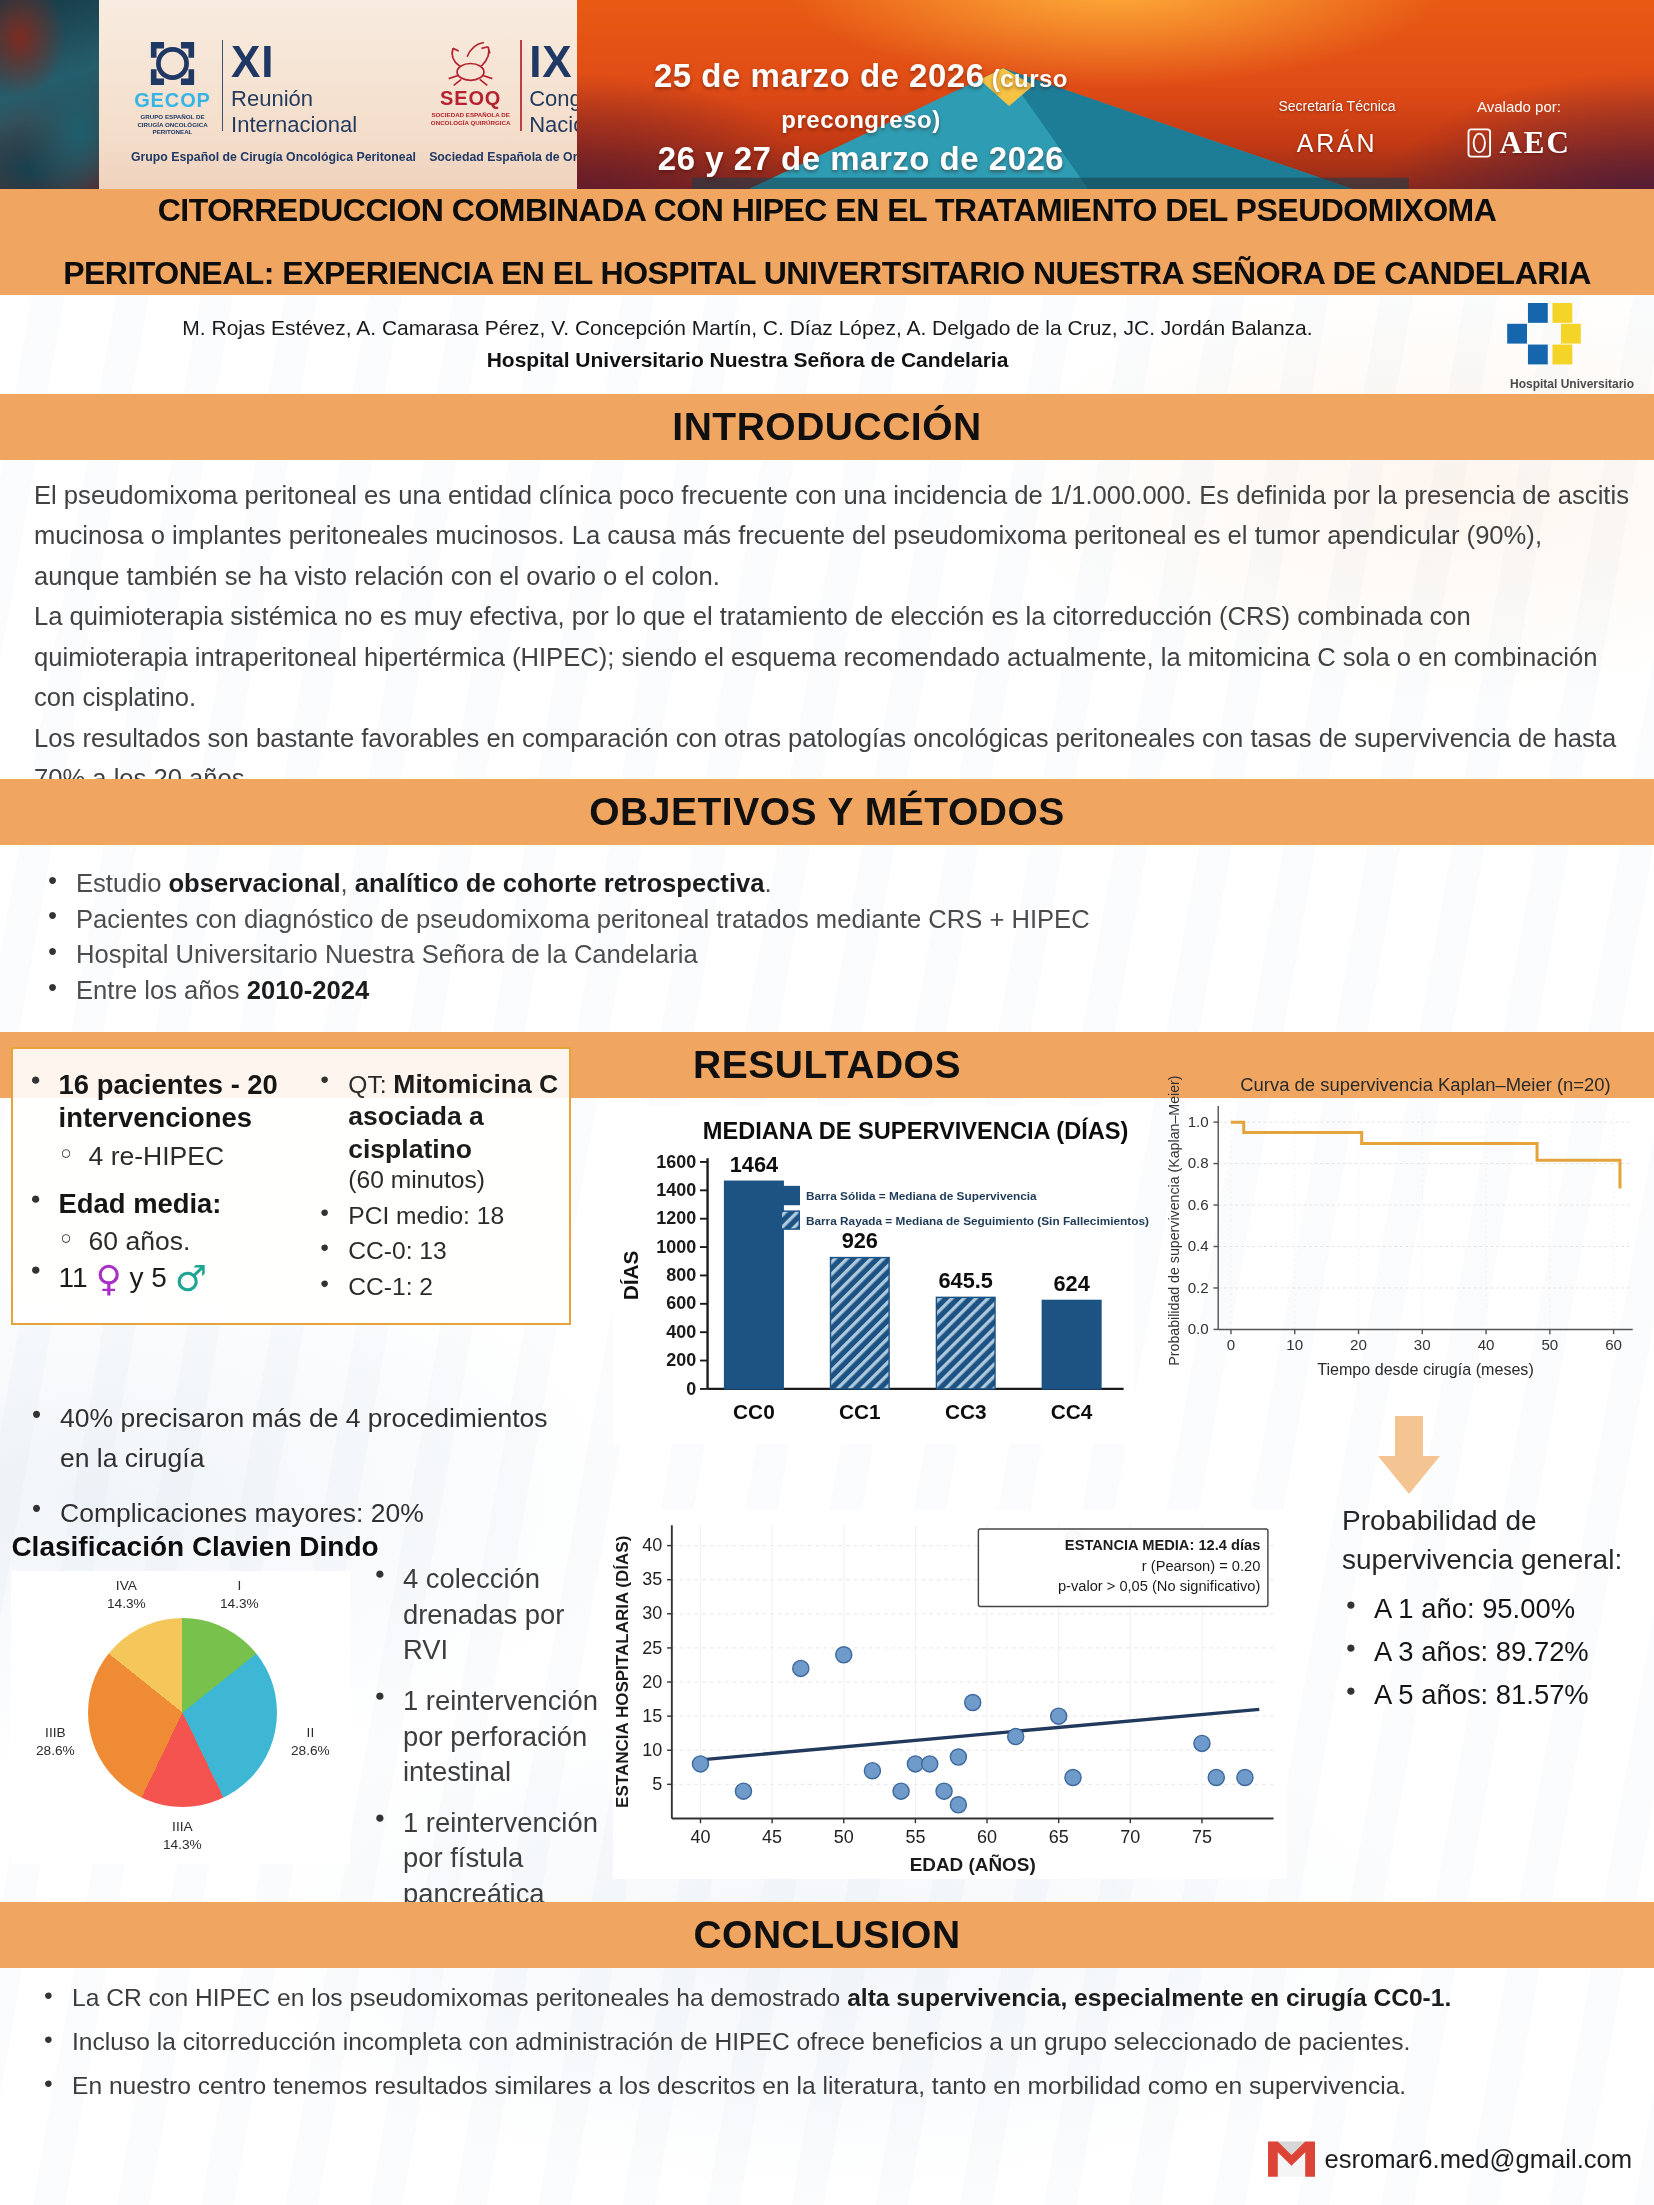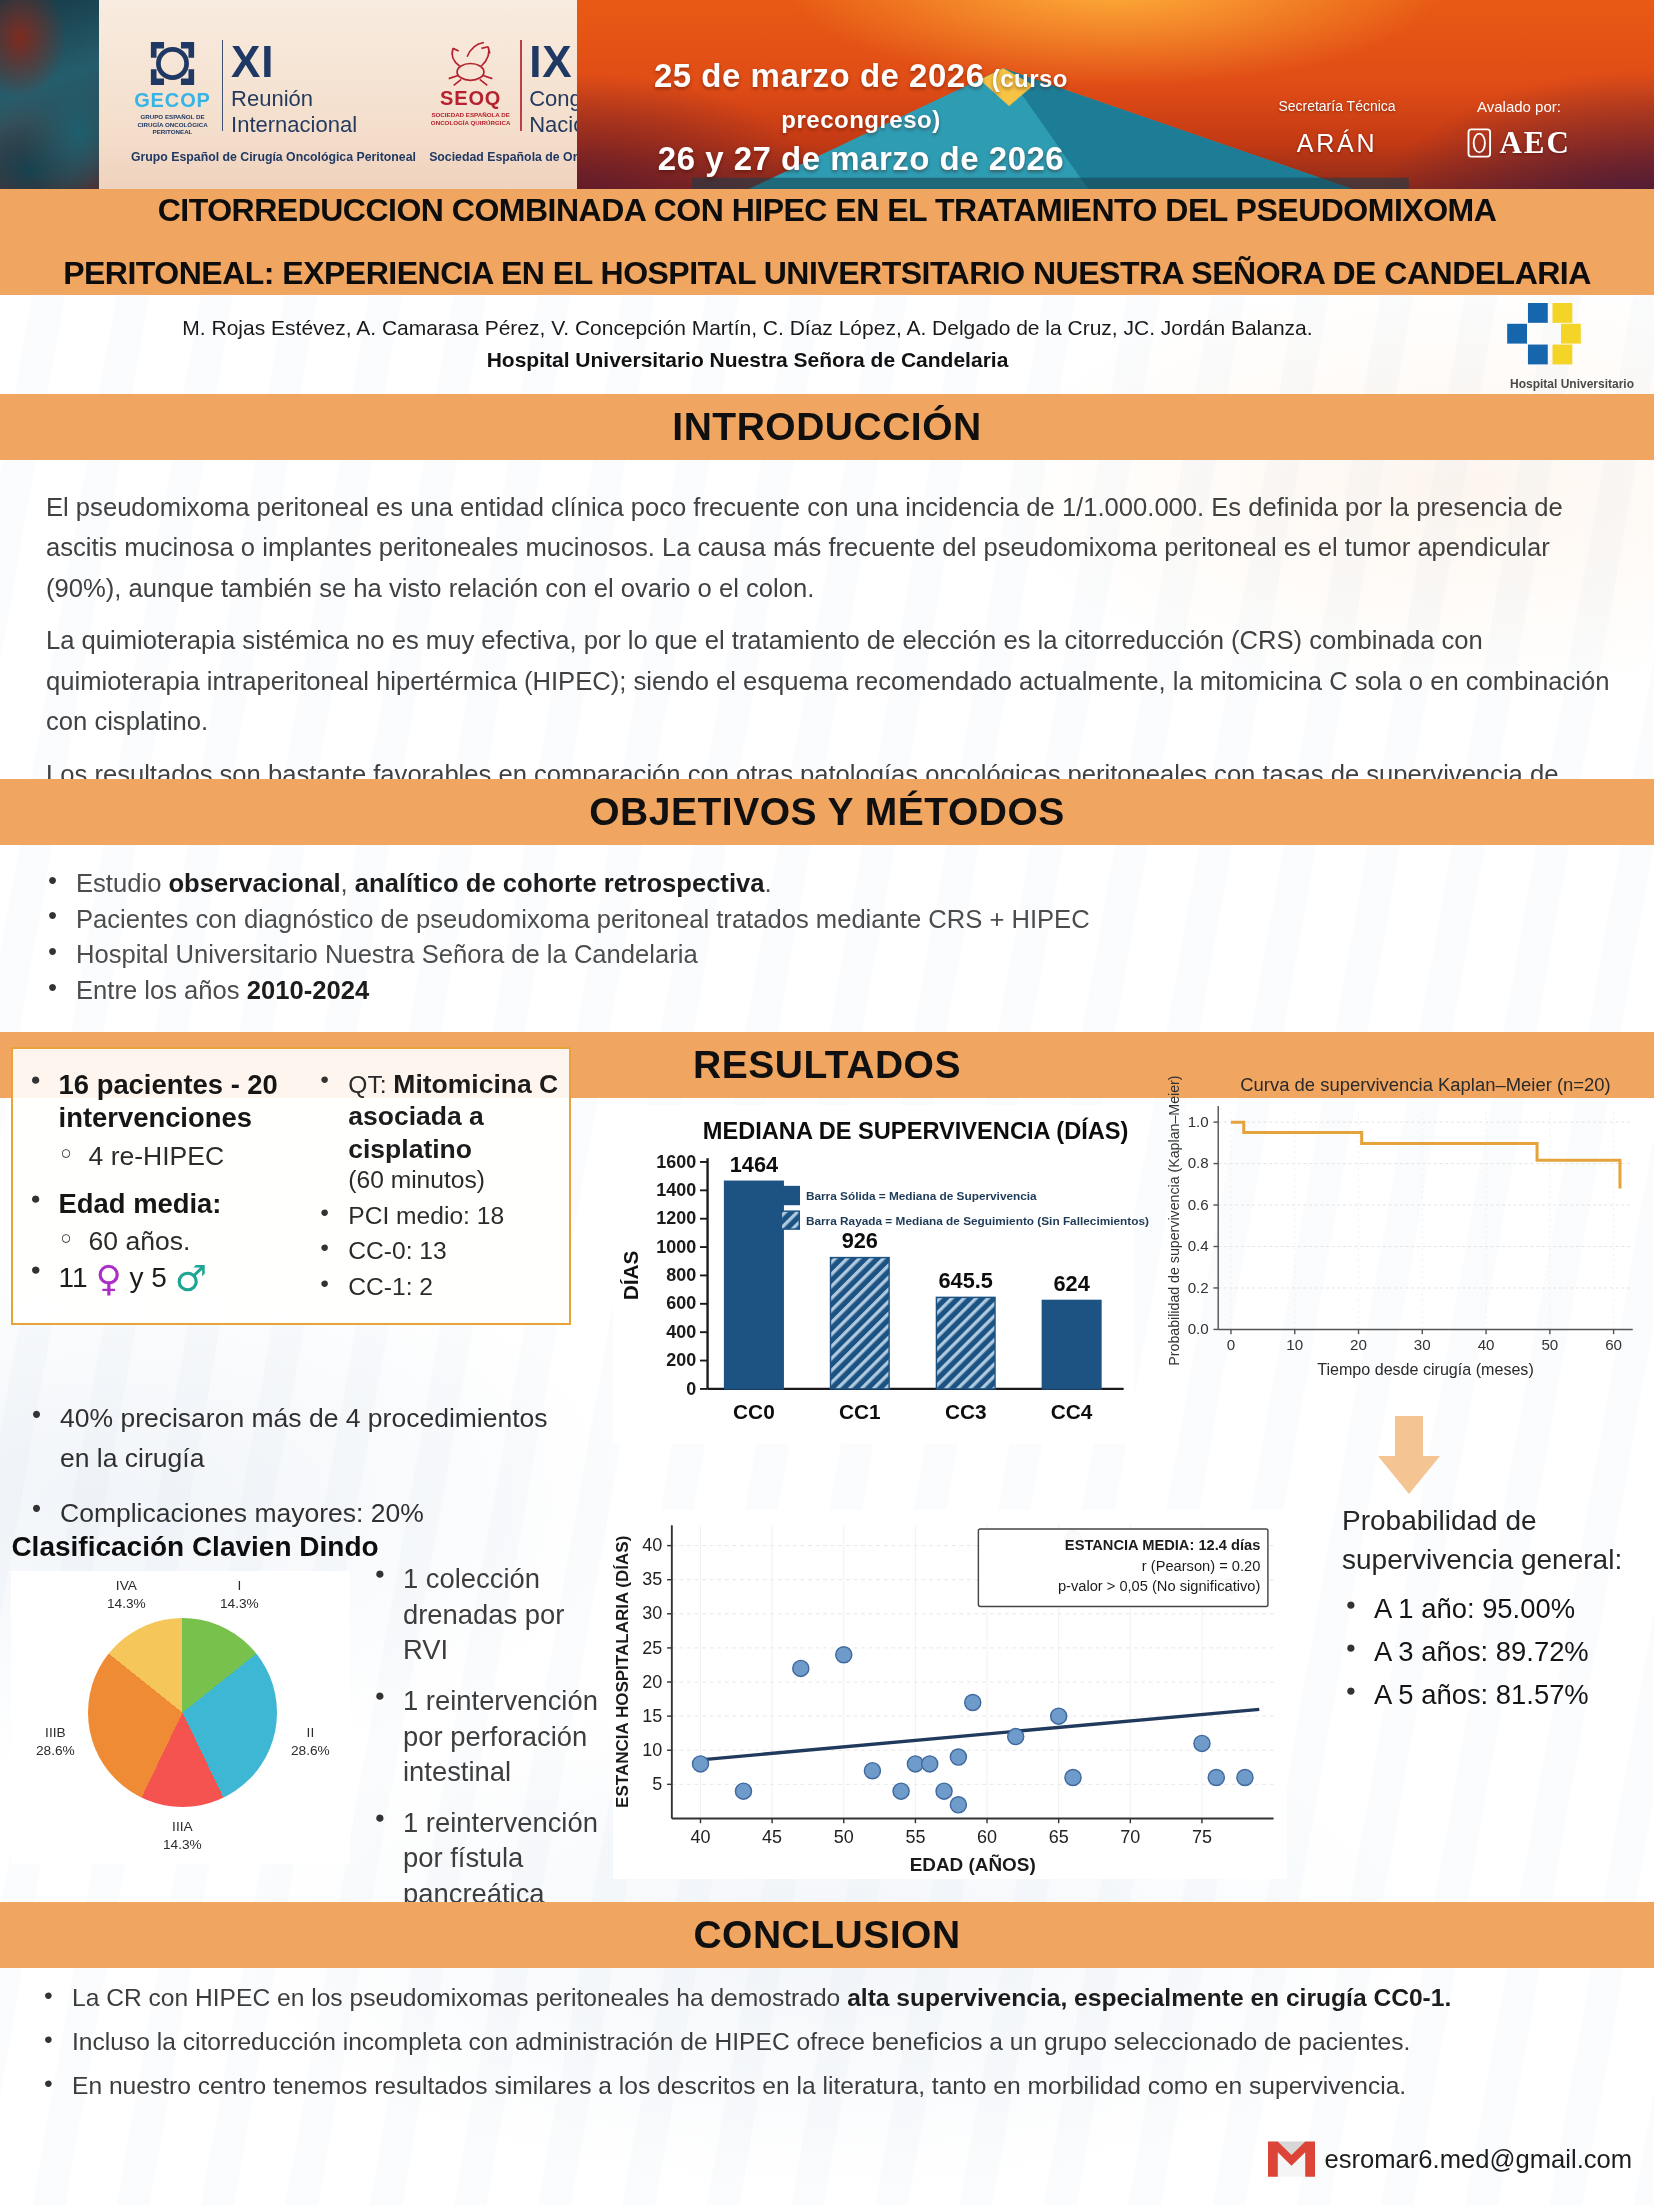--- a/index.html
+++ b/index.html
@@ -59,21 +59,21 @@
   .authors-row{position:absolute;left:0;top:295px;width:1654px;height:98px;}
   .authors{position:absolute;left:0;top:21px;width:1495px;text-align:center;font-size:21px;color:#1a1a1a;}
   .affiliation{position:absolute;left:0;top:53px;width:1495px;text-align:center;font-size:21px;font-weight:700;color:#111;}
   .hospital-logo{position:absolute;left:1507px;top:7.6px;}
   .hospital-caption{position:absolute;left:1510px;top:81px;font-size:12px;font-weight:700;color:#4a4a4a;line-height:1.35;}
   
   .band{position:absolute;left:0;width:1654px;height:66px;background:#f0a560;display:flex;align-items:center;justify-content:center;}
   .band-title{font-size:39px;font-weight:800;letter-spacing:0.5px;color:#101010;}
   
   .intro-text{position:absolute;left:34px;top:475px;width:1597px;font-size:25.6px;line-height:1.58;color:#414141;}
-  .intro-text p{margin:12px;}
+  .intro-text p{margin:0;}
   
   .methods-list{position:absolute;left:40px;top:865px;width:1571px;margin:4px;padding:0;list-style:none;
     font-size:25.6px;color:#4c4c4c;}
   .methods-list li{margin-bottom:6.6px;}
   .blt{position:relative;padding-left:32px;list-style:none;}
   .blt::before{content:"●";position:absolute;left:3.8px;top:.12em;font-size:.62em;color:#333;}
   .sub-blt{position:relative;padding-left:62px;list-style:none;}
   .sub-blt::before{content:"○";position:absolute;left:34px;top:.1em;font-size:.7em;color:#333;}
   b,.bold{font-weight:700;color:#1c1c1c;}
   
@@ -387,21 +387,21 @@
         <div>IIIB</div>
         <div>28.6%</div>
       </div>
       <div class="pie-label" style="left: 115px; top: 24px;">
         <div>IVA</div>
         <div>14.3%</div>
       </div>
     </div>
 
   <ul class="complications" id="complications-list">
-      <li class="blt">1 colección drenadas por RVI</li>
+      <li class="blt">4 colección drenadas por RVI</li>
       <li class="blt">1 reintervención por perforación intestinal</li>
       <li class="blt">1 reintervención por fístula pancreática</li>
     </ul>
 
   <div class="chart-card" style="left:613px;top:1510px;width:674px;height:369px;">
     <svg id="scatter-chart" width="674" height="369" viewBox="0 0 712 390">
         <line x1="62" y1="289.95348837209303" x2="698" y2="289.95348837209303" stroke="#e6e6e6" stroke-dasharray="4 4"></line>
         <text x="52" y="295.95348837209303" text-anchor="end" font-size="19" font-weight="400" fill="#222">5</text>
         <line x1="57" y1="289.95348837209303" x2="62" y2="289.95348837209303" stroke="#333" stroke-width="1.5"></line>
         <line x1="62" y1="253.90697674418607" x2="698" y2="253.90697674418607" stroke="#e6e6e6" stroke-dasharray="4 4"></line>

